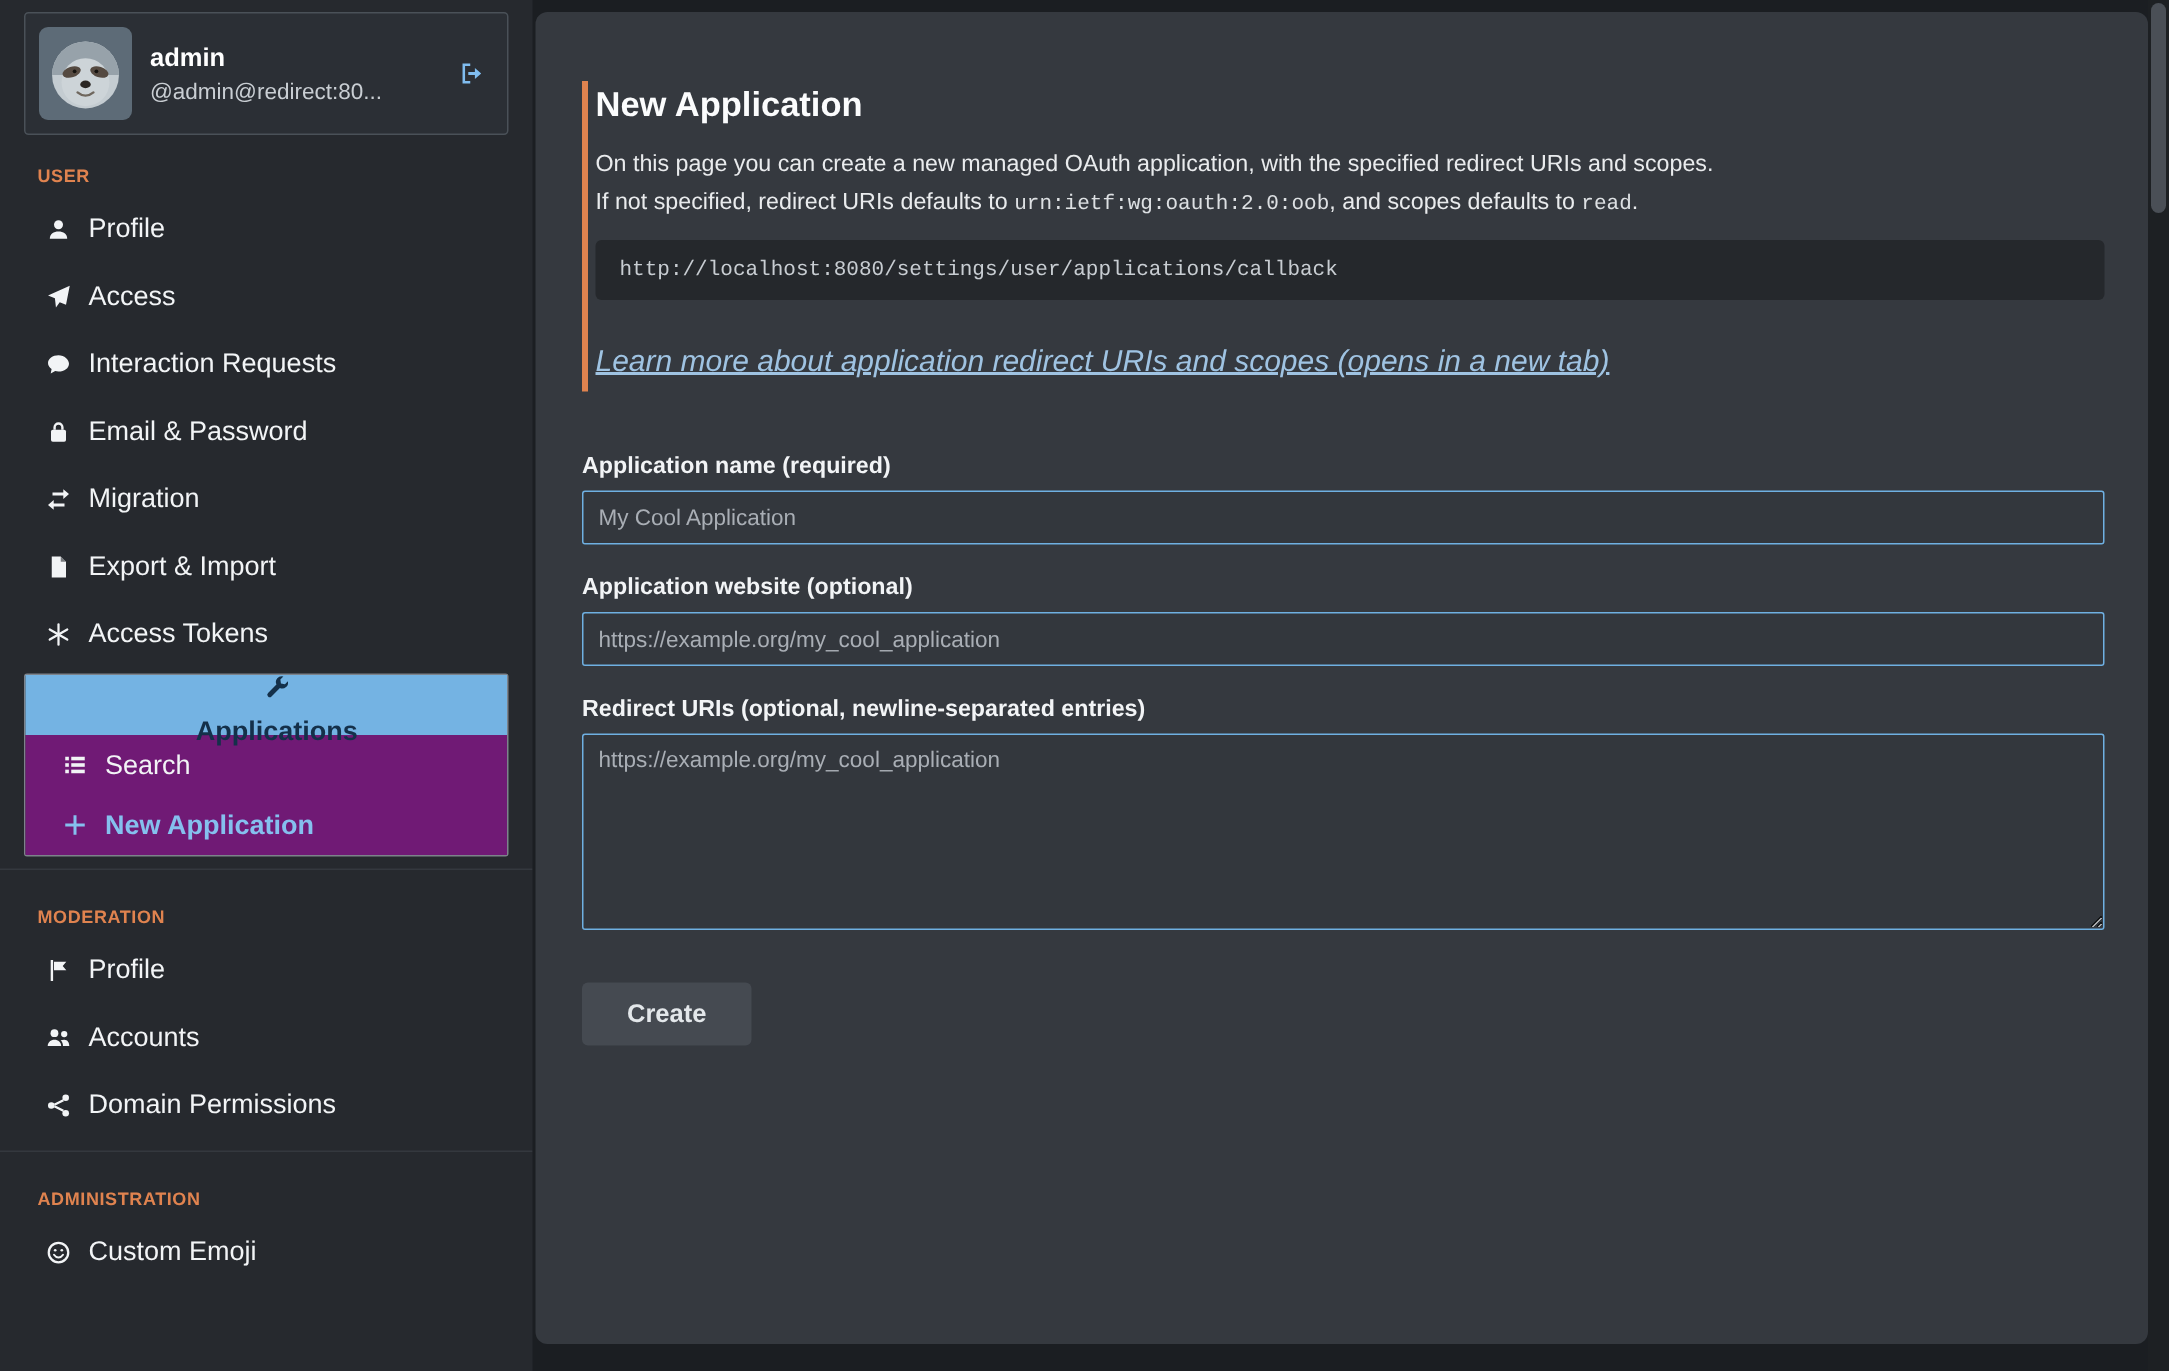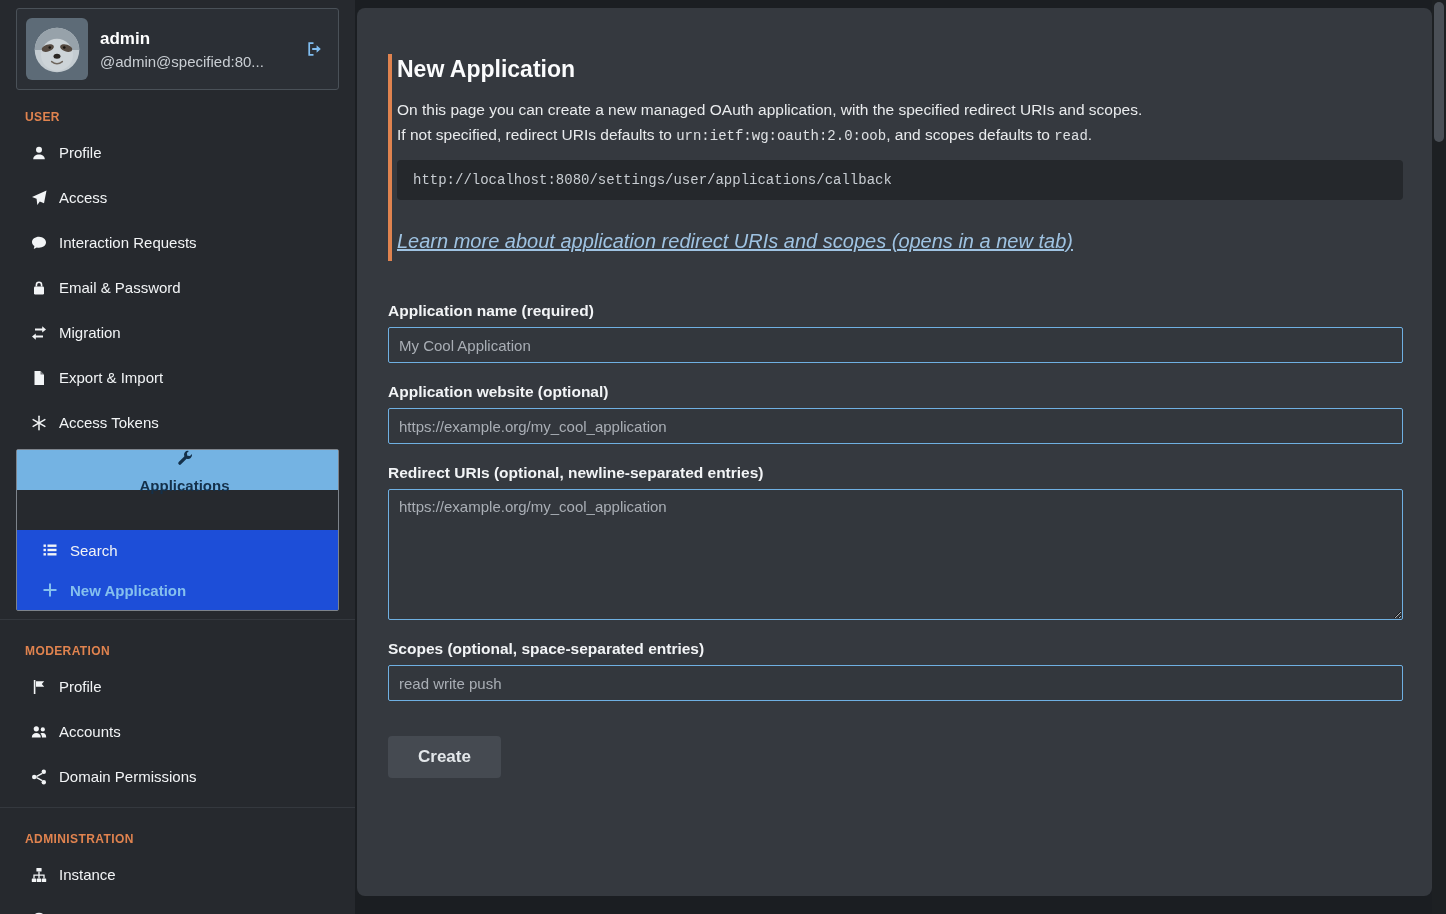--- a/index.html
+++ b/index.html
@@ -53,32 +53,32 @@
   .logout-btn svg{width:22px;height:22px;}
 
   .section-label{
     color:var(--orange);font-size:12px;font-weight:bold;
     letter-spacing:.4px;margin:20px 0 6px 9px;
   }
   .nav-section.bordered{border-top:1px solid #34383e;margin:8px -16px 0;padding:4px 16px 0;}
   .nav-item{
     display:flex;align-items:center;gap:11px;
     height:45px;padding-left:14px;
-    font-size:15px;color:var(--text);
+    font-size:18px;color:var(--text);
     text-decoration:none;cursor:pointer;
   }
   .icon{width:18px;display:flex;justify-content:center;align-items:center;flex-shrink:0;}
   .icon svg{width:16px;height:16px;fill:currentColor;}
 
   .nav-group{border:1px solid #7d838b;border-radius:2px;margin-top:4px;}
   .nav-item.active{
     background:var(--blue-active);color:var(--blue-active-text);
     font-weight:bold;height:40px;flex-direction:column;
   }
-  .submenu{background:#1d4ed8;margin-top:40px;}
+  .submenu{background:#701a75;}
   .submenu .nav-item{height:40px;padding-left:24px;}
   .nav-item.sub-active{color:var(--blue-text);font-weight:bold;}
 
   
   .panel{
     position:absolute;left:357px;top:8px;width:1075px;height:888px;
     background:var(--panel-bg);
     border-radius:8px;
     padding:46px 29px 0 31px;
     overflow:hidden;
@@ -148,21 +148,21 @@
         <ellipse cx="22.5" cy="31" rx="6.5" ry="3.6" fill="#554a41" transform="rotate(-18 22.5 31)"></ellipse>
         <ellipse cx="41.5" cy="31" rx="6.5" ry="3.6" fill="#554a41" transform="rotate(18 41.5 31)"></ellipse>
         <circle cx="24.5" cy="30.5" r="1.3" fill="#16130f"></circle>
         <circle cx="39.5" cy="30.5" r="1.3" fill="#16130f"></circle>
         <ellipse cx="32" cy="39.5" rx="3.6" ry="2.6" fill="#2a2623"></ellipse>
         <path d="M26.5 45q5.5 4.5 11 0" stroke="#6f675e" stroke-width="1.6" fill="none" stroke-linecap="round"></path>
       </svg>
     </div>
     <div class="user-info">
       <div class="user-name">admin</div>
-      <div class="user-handle">@admin@specified:80...</div>
+      <div class="user-handle">@admin@redirect:80...</div>
     </div>
     <button class="logout-btn">
       <span class="icon">
         <svg viewBox="0 0 16 16" fill="currentColor">
             <path fill="none" stroke="currentColor" stroke-width="1.7" d="M6.5 2.2H2.2v11.6h4.3"></path>
             <path d="M9.6 4.3 13.8 8l-4.2 3.7V9H5.2V7h4.4z"></path>
           </svg>
       </span>
     </button>
   </div>
@@ -312,32 +312,20 @@
               <path d="M4.9 6.9l6-3.1.7 1.3-6 3.1zM4.9 9.1l6 3.1.7-1.3-6-3.1z"></path>
             </svg>
           </span>
         <span>Domain Permissions</span>
       </a>
     </div>
 
     <div class="nav-section bordered">
       <div class="section-label">ADMINISTRATION</div>
 
-      <a class="nav-item">
-        <span class="icon">
-            <svg viewBox="0 0 16 16">
-              <rect x="5.4" y="1" width="5.2" height="3.6" rx=".6"></rect>
-              <rect x="0.8" y="11.4" width="4.4" height="3.6" rx=".6"></rect>
-              <rect x="5.8" y="11.4" width="4.4" height="3.6" rx=".6"></rect>
-              <rect x="10.8" y="11.4" width="4.4" height="3.6" rx=".6"></rect>
-              <path fill="none" stroke="currentColor" stroke-width="1.3" d="M8 4.6v2.6M3 11.4V8.2h10v3.2M8 7.2v4.2"></path>
-            </svg>
-          </span>
-        <span>Instance</span>
-      </a>
 
       <a class="nav-item">
         <span class="icon">
             <svg viewBox="0 0 16 16">
               <circle cx="8" cy="8" r="6.5" fill="none" stroke="currentColor" stroke-width="1.5"></circle>
               <circle cx="5.8" cy="6.5" r="0.9"></circle>
               <circle cx="10.2" cy="6.5" r="0.9"></circle>
               <path d="M5 9.5c.8 1.2 1.8 1.8 3 1.8s2.2-.6 3-1.8" fill="none" stroke="currentColor" stroke-width="1.3" stroke-linecap="round"></path>
             </svg>
           </span>
@@ -374,24 +362,20 @@
     <div class="field">
       <label>Application website (optional)</label>
       <input type="text" placeholder="https://example.org/my_cool_application" style="">
     </div>
 
     <div class="field">
       <label>Redirect URIs (optional, newline-separated entries)</label>
       <textarea placeholder="https://example.org/my_cool_application" style=""></textarea>
     </div>
 
-    <div class="field">
-      <label>Scopes (optional, space-separated entries)</label>
-      <input type="text" placeholder="read write push" style="">
-    </div>
 
     <button type="button" class="create-btn">Create</button>
   </form>
 
 </main>
 
 <div class="vscroll">
   <div class="vscroll-thumb"></div>
 </div>
 

